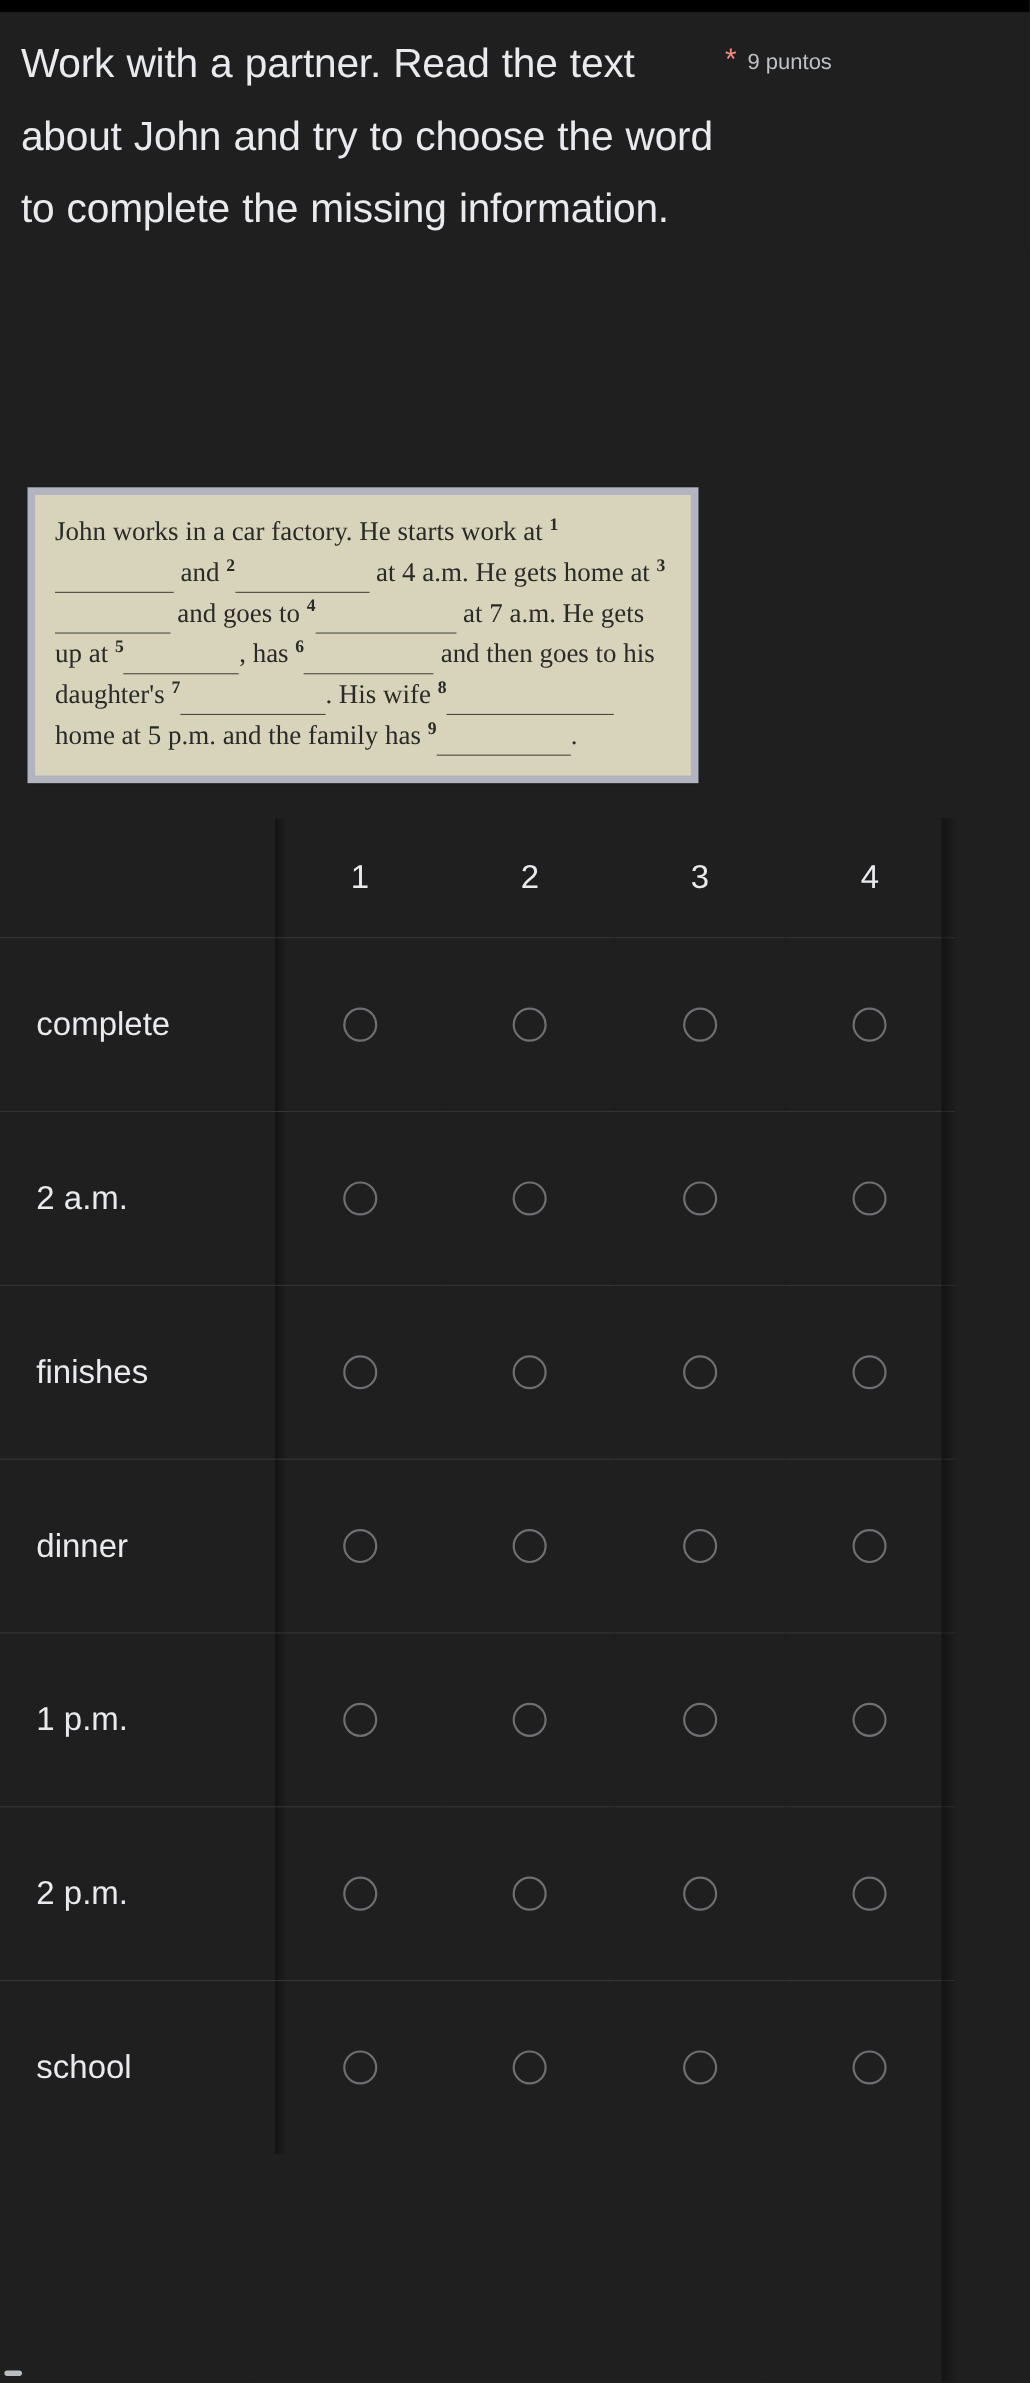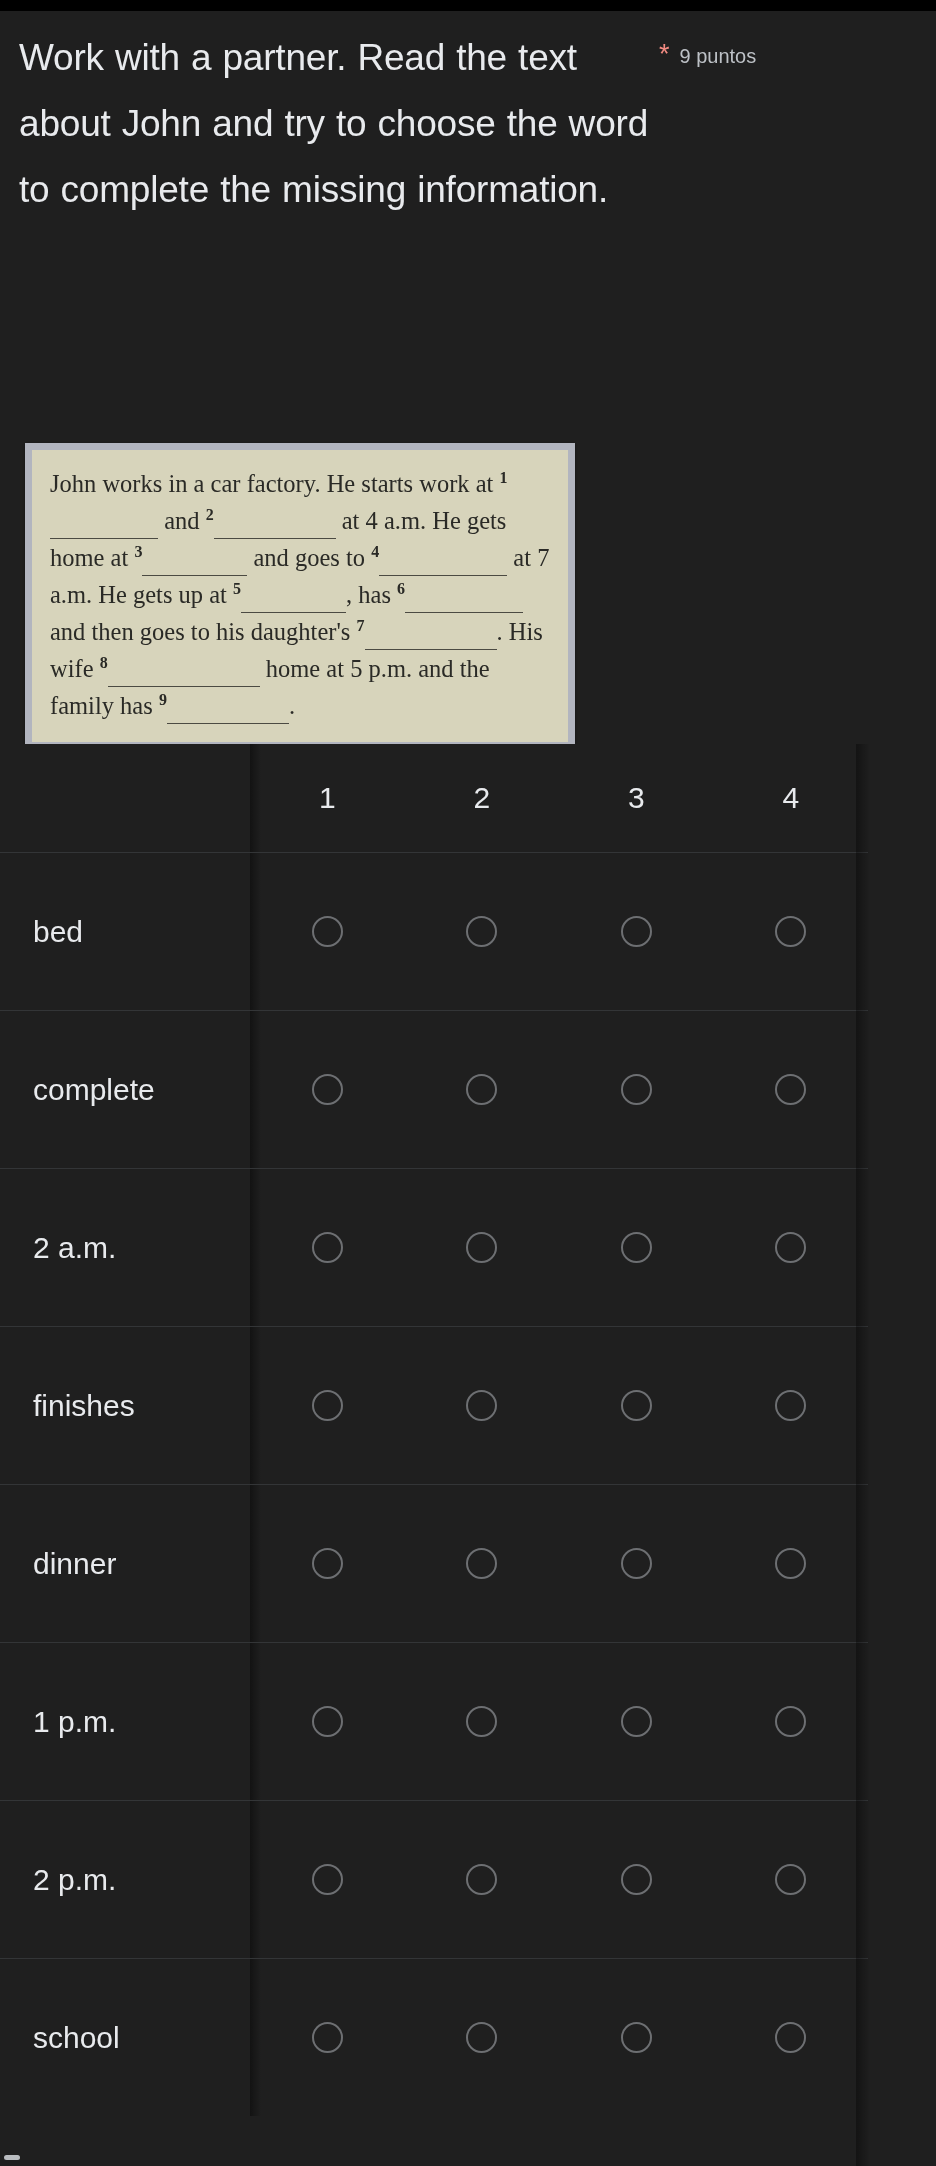--- a/index.html
+++ b/index.html
@@ -68,21 +68,21 @@
     color: #bdc1c6;
     font-size: 20px;
     line-height: 1;
   }
 
   
   .passage-outer {
     position: absolute;
     left: 25px;
     top: 443px;
-    width: 550px;
+    width: 610px;
     background: #b2b5bf;
     padding: 7px;
     box-shadow: 0 1px 2px rgba(0,0,0,.5);
   }
 
   .passage-inner {
     background: #d7d4bb;
     padding: 15px 18px 18px 18px;
     font-family: "Liberation Serif", serif;
     font-size: 24.5px;
@@ -272,37 +272,20 @@
             </div>
             <div class="opt-cell">
               <span class="colhead-label">3</span>
             </div>
             <div class="opt-cell">
               <span class="colhead-label">4</span>
             </div>
           </div>
         </div>
         <div class="grid-row">
-          <div class="rowlabel-cell">bed</div>
-          <div class="opts-area">
-            <div class="opt-cell">
-              <span class="radio"></span>
-            </div>
-            <div class="opt-cell">
-              <span class="radio"></span>
-            </div>
-            <div class="opt-cell">
-              <span class="radio"></span>
-            </div>
-            <div class="opt-cell">
-              <span class="radio"></span>
-            </div>
-          </div>
-        </div>
-        <div class="grid-row">
           <div class="rowlabel-cell">complete</div>
           <div class="opts-area">
             <div class="opt-cell">
               <span class="radio"></span>
             </div>
             <div class="opt-cell">
               <span class="radio"></span>
             </div>
             <div class="opt-cell">
               <span class="radio"></span>

